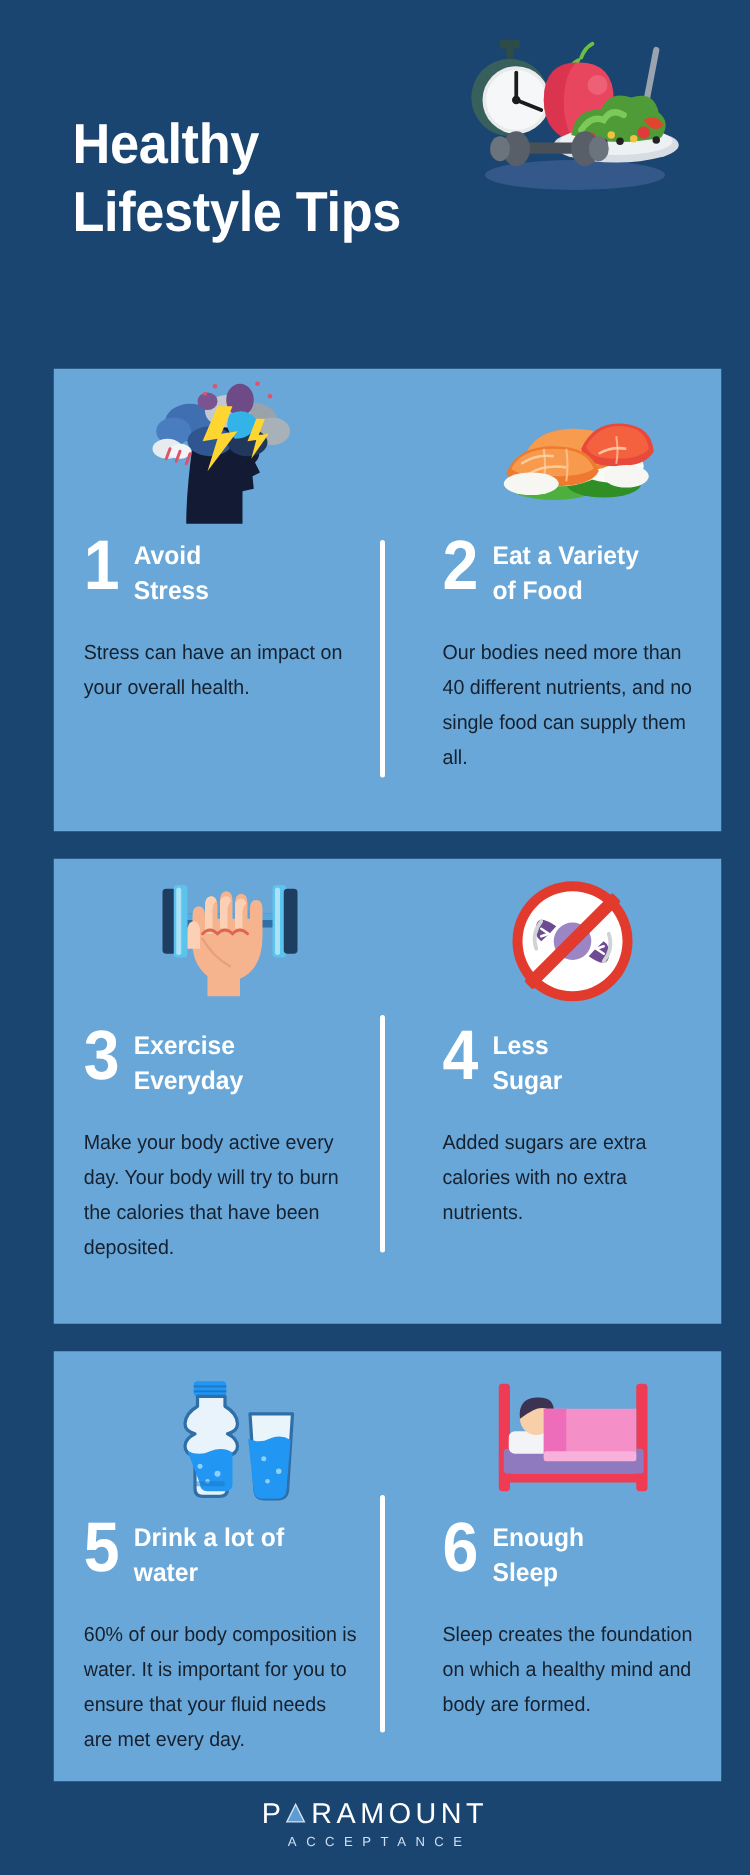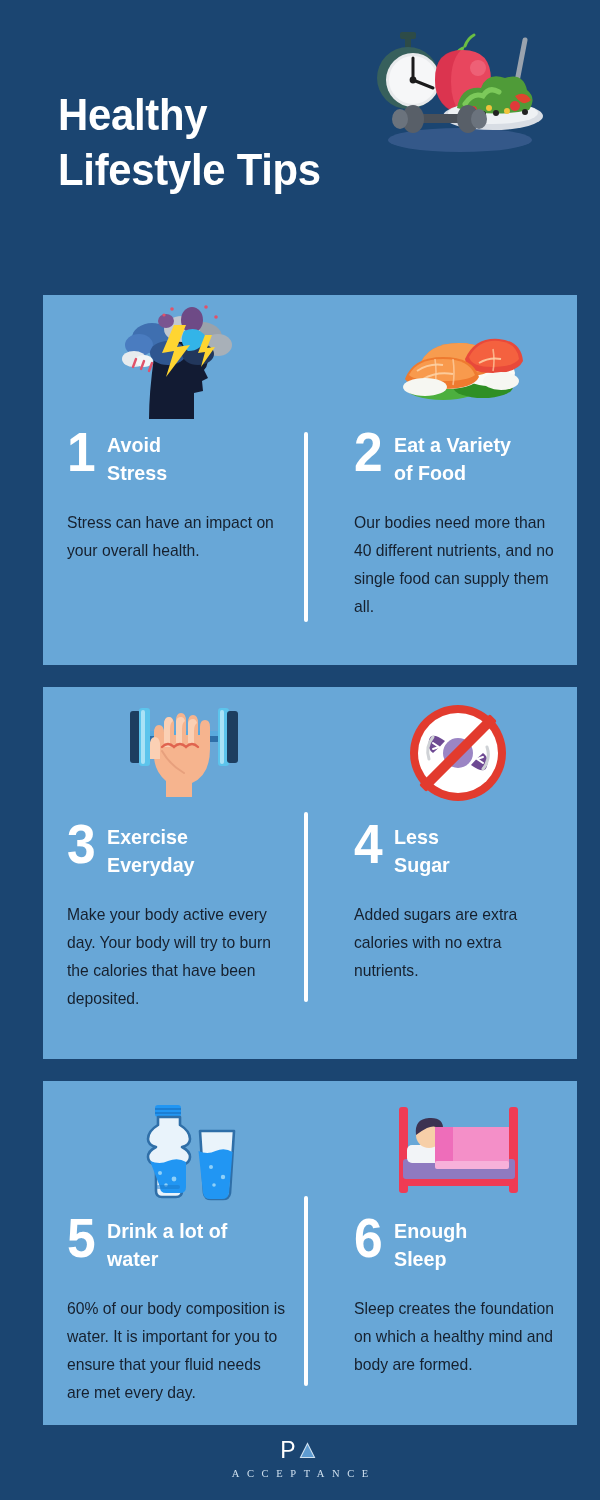--- a/index.html
+++ b/index.html
@@ -139,21 +139,21 @@
     font-size: 23px;
     letter-spacing: 3.6px;
     font-weight: 400;
     font-family: "Liberation Sans", sans-serif;
   }
   .logo-sub {
     margin-top: 4px;
     color: #cfe0ef;
     font-size: 10.5px;
     letter-spacing: 7.6px;
-    font-family: Liberation Serif, serif;
+    font-family: Liberation Sans, sans-serif;
     text-indent: 7.6px;
   }
   .logo-tri { display: inline-block; margin: 0 3.6px 0 0; }
 </style>
 </head>
 <body>
 
 <div class="page">
 
   <div class="header">
@@ -416,17 +416,18 @@
     </div>
   </div>
   <div class="divider" id="divider-3"></div>
 
   <div class="footer">
     <div class="logo-main">
       <span>P</span>
       <svg class="logo-tri" width="17" height="17" viewBox="0 0 17 17">
         <path d="M8.5 1.5 L15.5 15.5 L1.5 15.5 Z" fill="#5e9bd0" stroke="#cfe0ef" stroke-width="1.1"></path>
       </svg>
+      <span>RAMOUNT</span>
     </div>
     <div class="logo-sub">ACCEPTANCE</div>
   </div>
 
 </div>
 
 </body></html>

